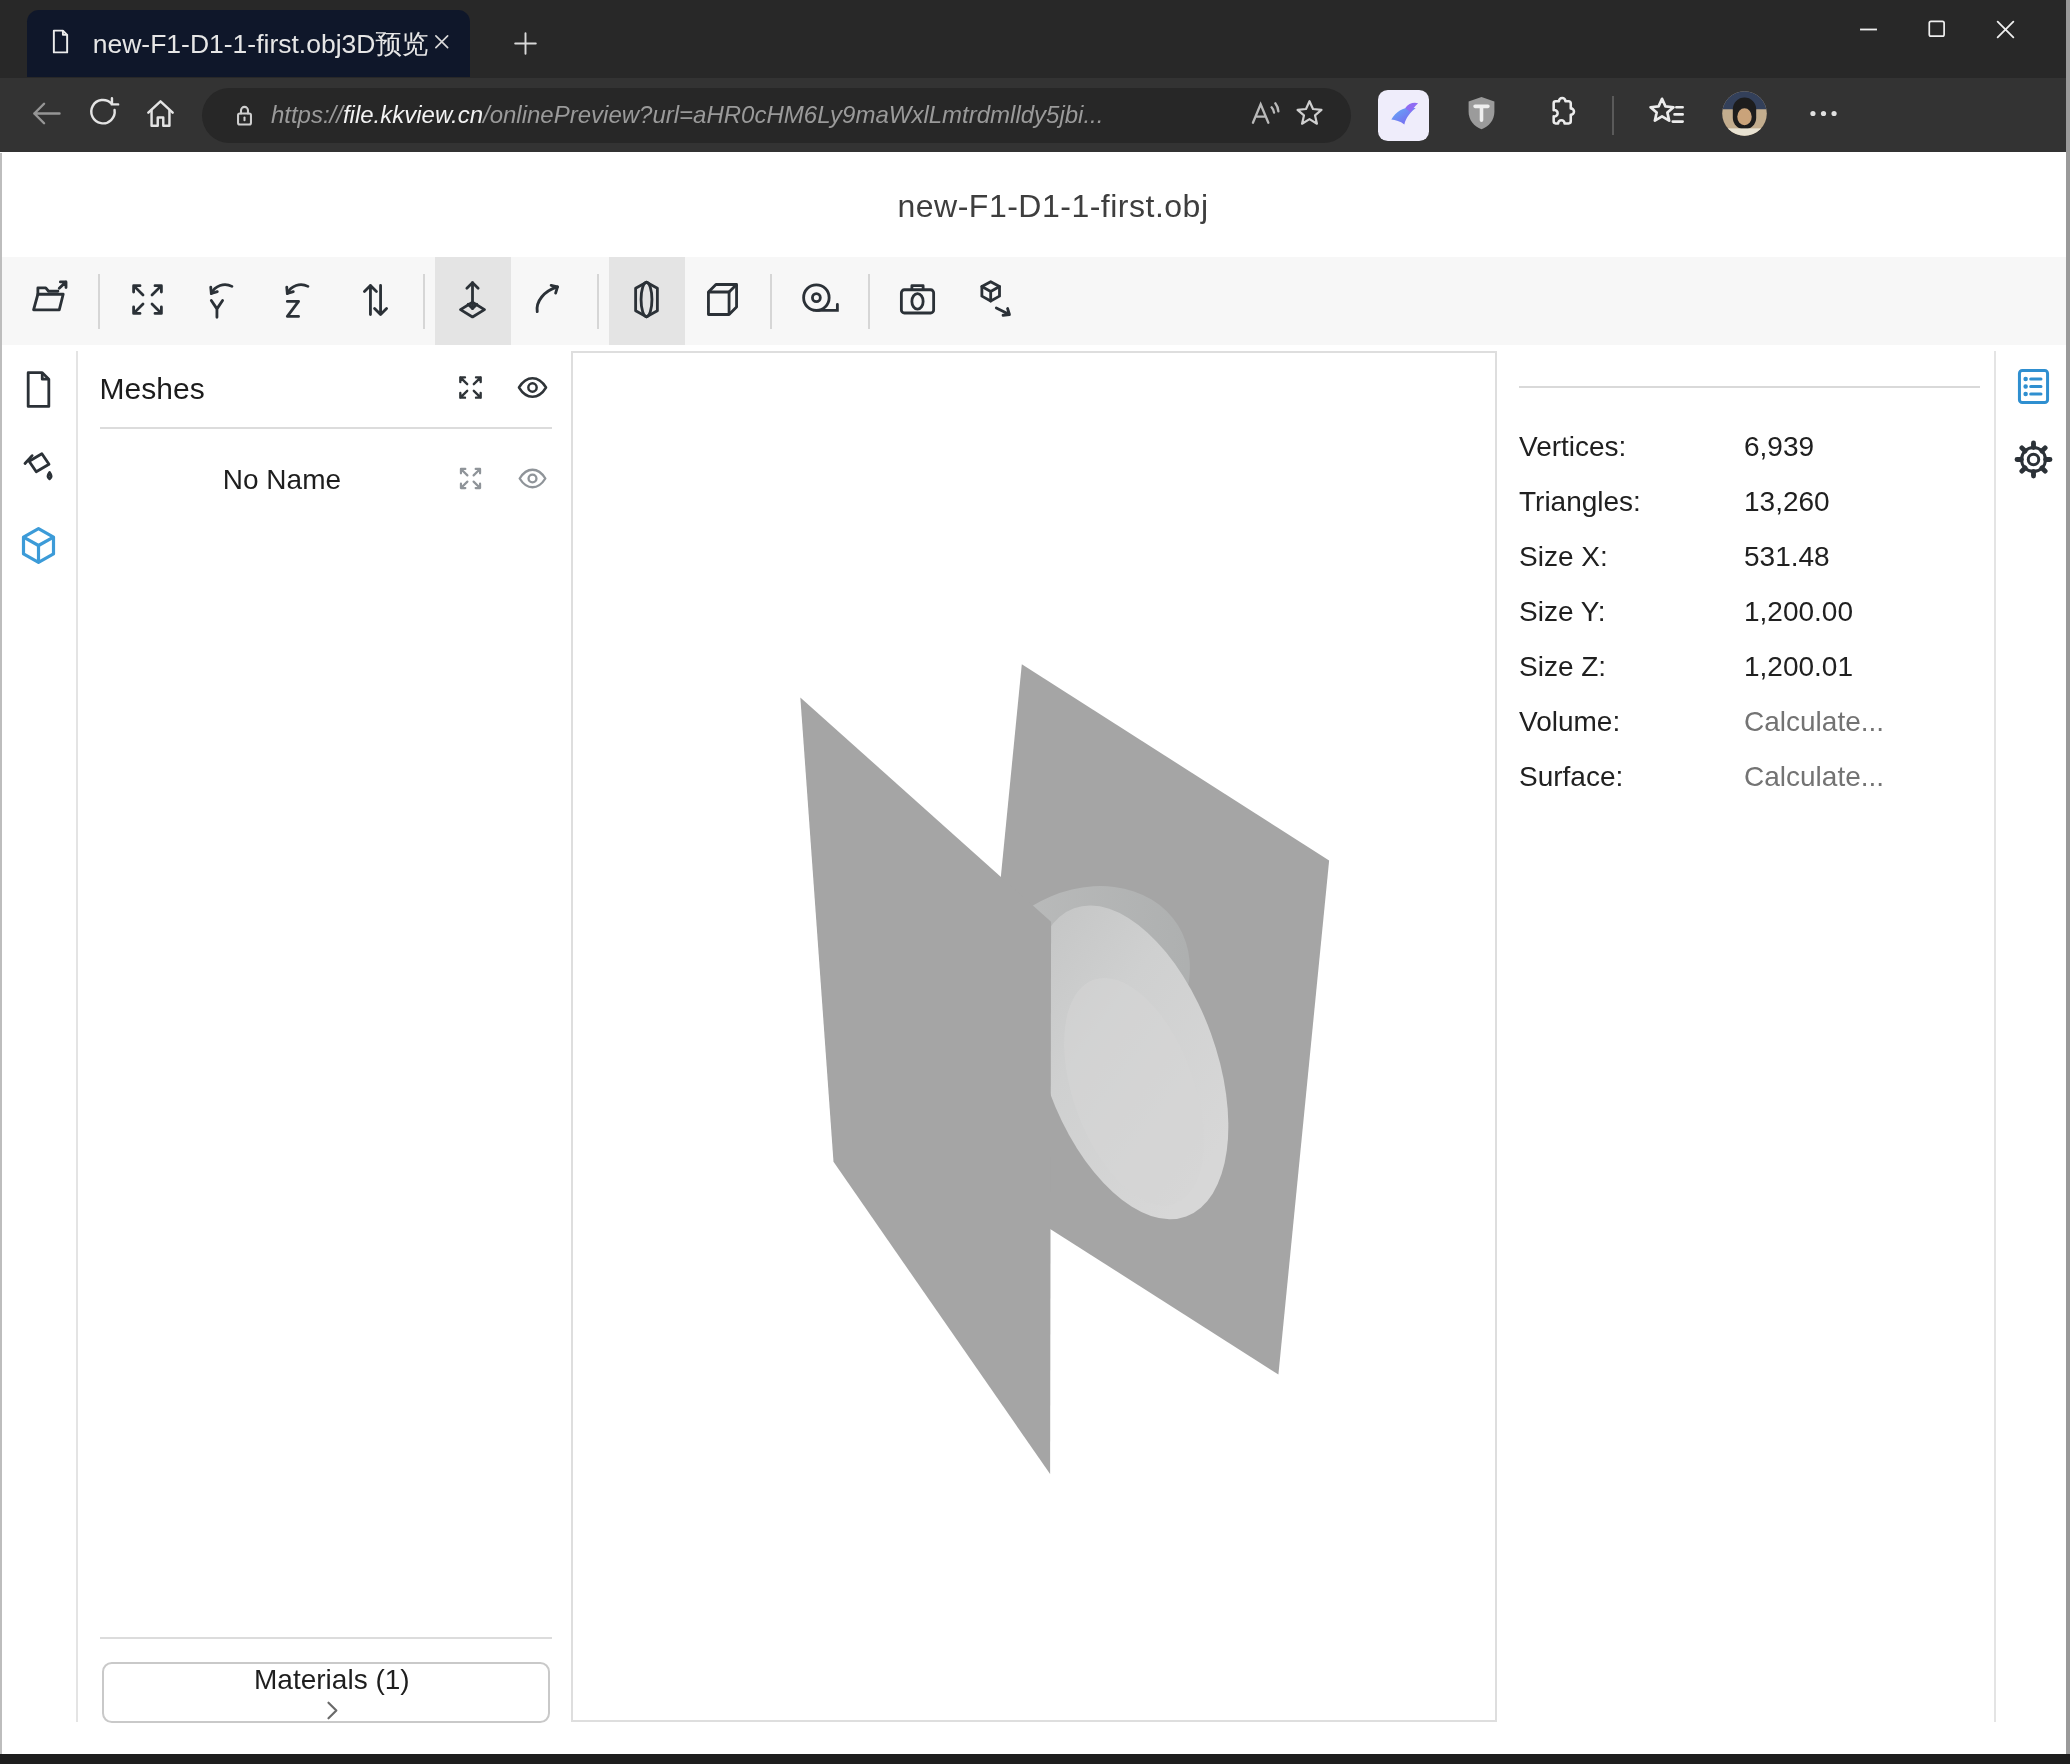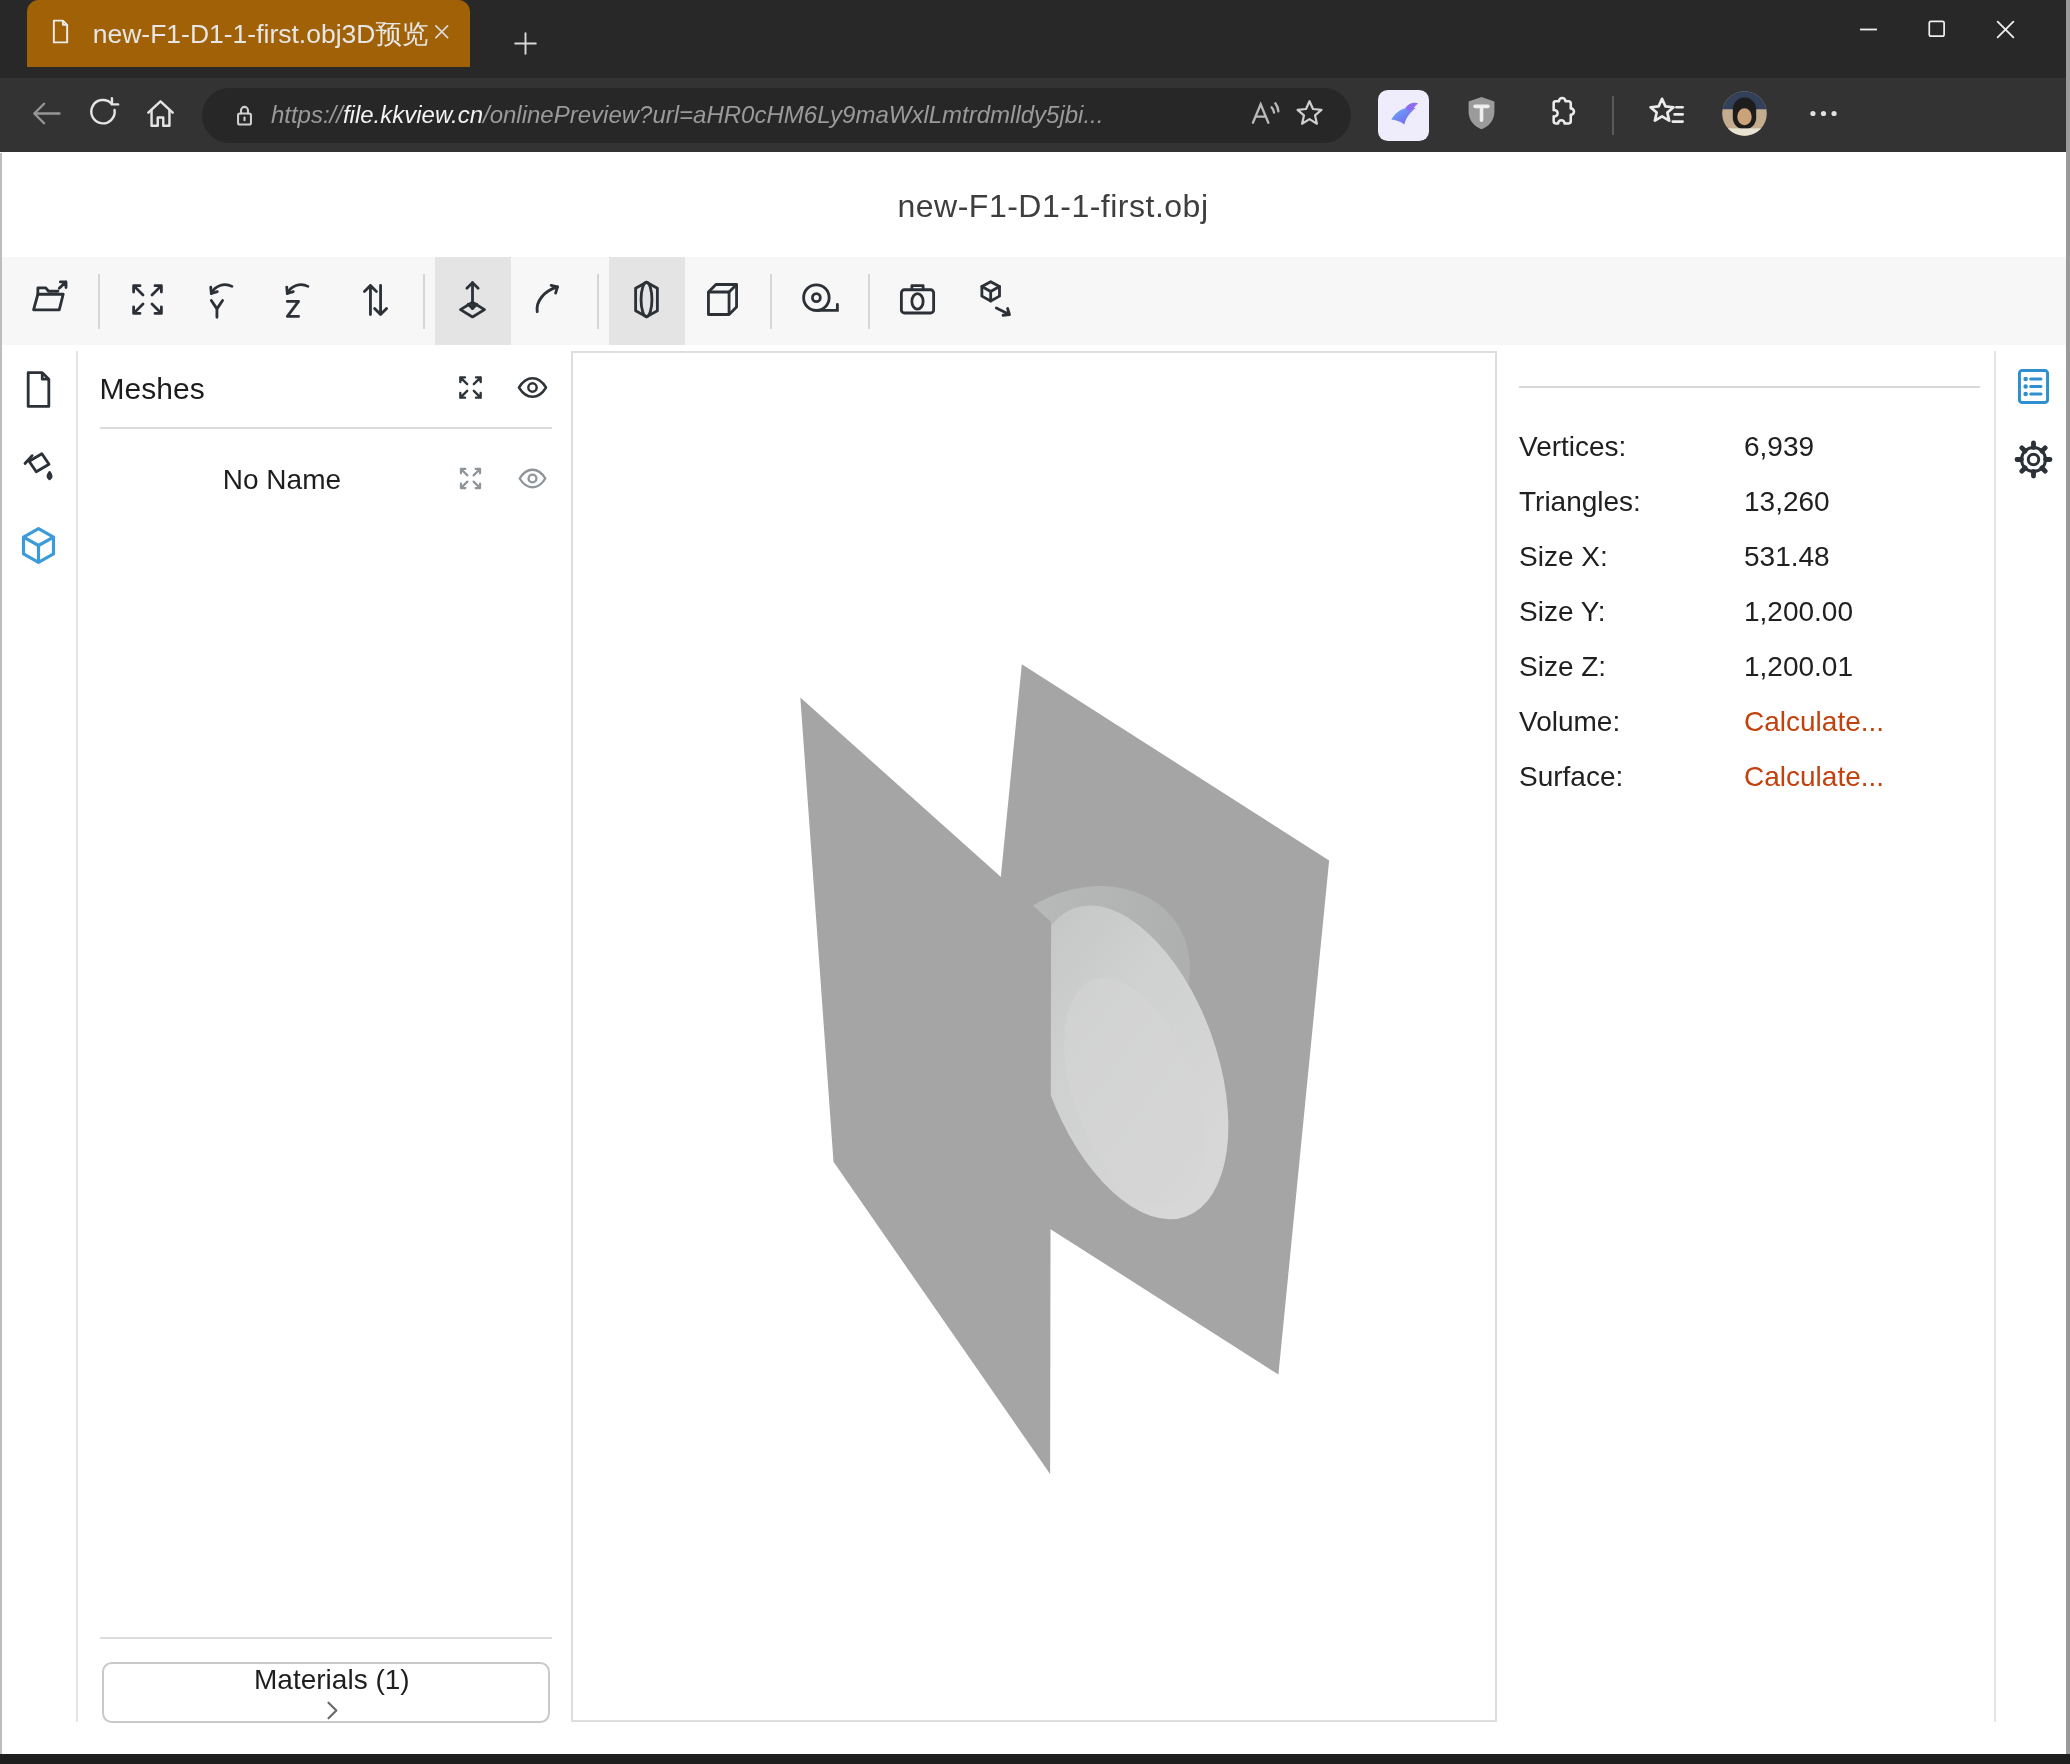--- a/index.html
+++ b/index.html
@@ -6,21 +6,21 @@
   body{
     width:2070px;height:1764px;overflow:hidden;position:relative;
     background:#ffffff;font-family:"Liberation Sans",sans-serif;
     -webkit-font-smoothing:antialiased;
   }
   .icon{display:inline-block;}
   button{background:none;border:none;padding:0;cursor:pointer;font-family:inherit;}
 
   
   .titlebar{position:absolute;left:0;top:0;width:2070px;height:78px;background:#282828;}
-  .tab{position:absolute;left:26.5px;top:0;width:443px;height:67px;background:#a16207;
+  .tab{position:absolute;left:26.5px;top:10px;width:443px;height:67px;background:#0f172a;
        border-radius:11.8px 11.8px 0 0;display:flex;align-items:center;padding:0 15.7px 0 19.6px;box-sizing:border-box;}
   .tab-title{flex:1;color:#e6e6e6;font-size:26.5px;white-space:nowrap;overflow:hidden;margin-left:17.6px;}
   .newtab{position:absolute;left:502px;top:21.6px;width:47px;height:47px;display:flex;align-items:center;justify-content:center;}
   .wctl{position:absolute;top:0;height:61px;width:63px;display:flex;align-items:center;justify-content:center;}
   .wctl.min{left:1837px;}.wctl.max{left:1905px;}.wctl.close{left:1974px;}
 
   .navbar{position:absolute;left:0;top:78px;width:2070px;height:74px;background:#333333;
           display:flex;align-items:center;padding:0 17.6px;box-sizing:border-box;}
   .nav-btn{width:57px;height:57px;display:flex;align-items:center;justify-content:center;border-radius:7.8px;}
   .url-bar{height:55px;width:1149px;margin-left:13.7px;background:#272727;border-radius:27.4px;
@@ -63,21 +63,21 @@
   .canvas{position:absolute;left:571px;top:0;width:926px;height:1371px;border:2px solid #dedede;box-sizing:border-box;background:#fff;}
   .canvas svg{display:block;width:100%;height:100%;}
 
   .details{position:absolute;left:1519px;top:17.6px;width:461px;}
   .details-title{font-size:32px;font-weight:700;color:#111;}
   .details-line{border-top:2px solid #d9d9d9;margin-top:17.6px;}
   .details-rows{margin-top:31px;}
   .drow{display:flex;height:55px;align-items:center;font-size:28px;color:#202020;}
   .dlabel{width:225px;flex:none;}
   .dvalue{color:#202020;}
-  a.calc-link{color:#c2410c;text-decoration:none;}
+  a.calc-link{color:#737373;text-decoration:none;}
 
   .right-rail{position:absolute;left:1994px;top:0;width:74px;height:1371px;border-left:2px solid #e4e4e4;}
   .rr-ic{position:absolute;left:13.7px;width:47px;height:47px;display:flex;align-items:center;justify-content:center;}
 
   .win-right-edge{position:absolute;right:0;top:0;width:3.9px;height:1764px;background:#9a9a9a;}
   .win-left-edge{position:absolute;left:0;top:153px;width:2px;height:1611px;background:#bdbdbd;}
   .win-bottom{position:absolute;left:0;top:1754px;width:2070px;height:9.8px;background:#1e1e1e;}
 </style>
 </head>
 <body>

